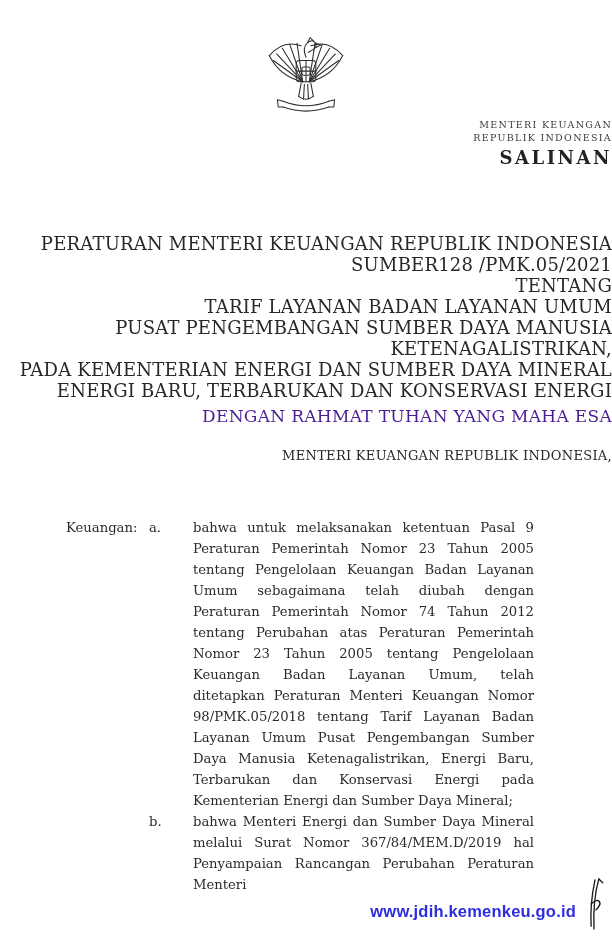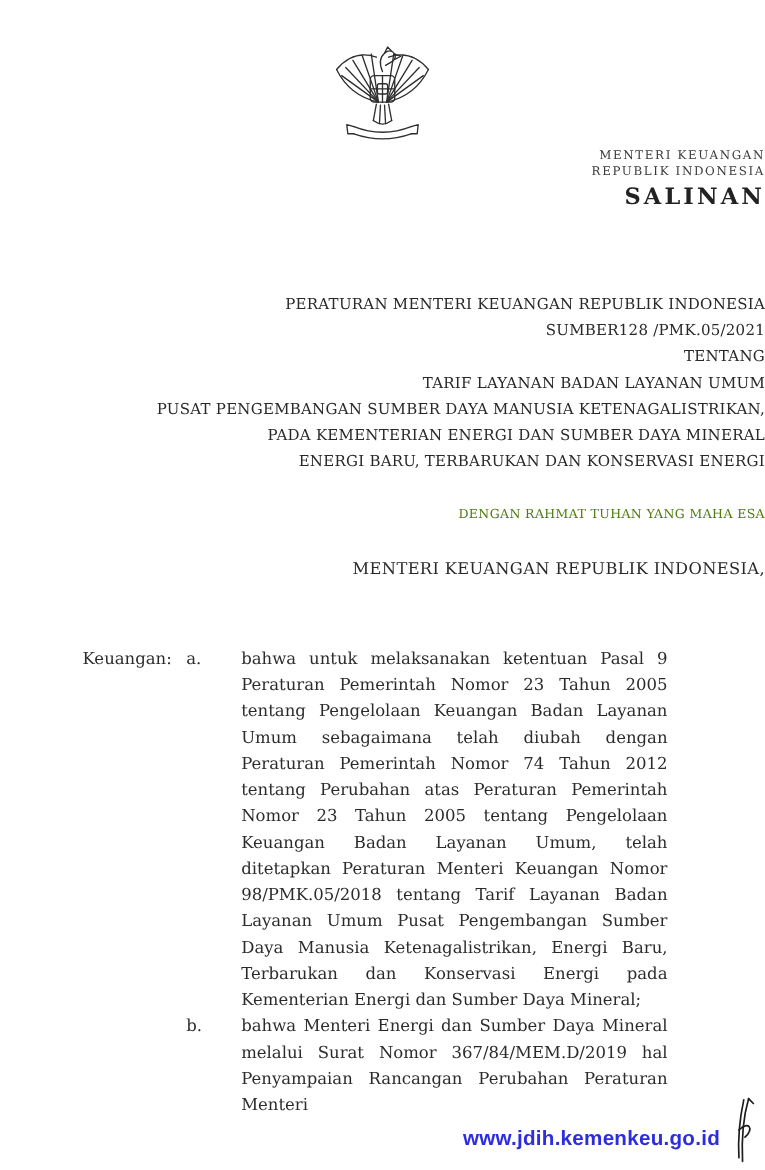--- a/index.html
+++ b/index.html
@@ -13,25 +13,25 @@
     overflow: hidden;
   }
   .centered-abs { position:absolute; left:0; right:0; text-align:right; }
 
   
   .emblem-wrap { position:absolute; top:36px; left:50%; transform:translateX(-50%); width:82px; height:80px; }
   .ministry { top:119px; font-size:9.5px; letter-spacing:1.3px; line-height:12.5px; color:#3a3a3a; }
   .salinan  { top:147px; font-size:18px; font-weight:bold; letter-spacing:2.5px; color:#222; }
 
   
-  .title-block { top:233px; font-size:12px; line-height:21px; letter-spacing:0.2px; color:#282828; }
+  .title-block { top:233px; font-size:18px; line-height:21px; letter-spacing:0.2px; color:#282828; }
   .nomor-value { }
 
   
-  .invocation { top:406px; font-size:10px; letter-spacing:0.3px; color:#4d7c0f;padding-left:27px; }
+  .invocation { top:406px; font-size:17px; letter-spacing:0.3px; color:#4c1d95;padding-left:27px; }
   .authority  { top:448px; font-size:13px; letter-spacing:0.3px; color:#282828;margin-left:40px; }
 
   
   .considering {
     position:absolute; top:517px; left:66px; width:468px;
     display:flex; align-items:flex-start;
     font-size:13.2px; line-height:21px; color:#2b2b2b;
   }
   .consider-label { flex:0 0 64px; }
   .consider-colon { flex:0 0 16px; text-align:left; }

